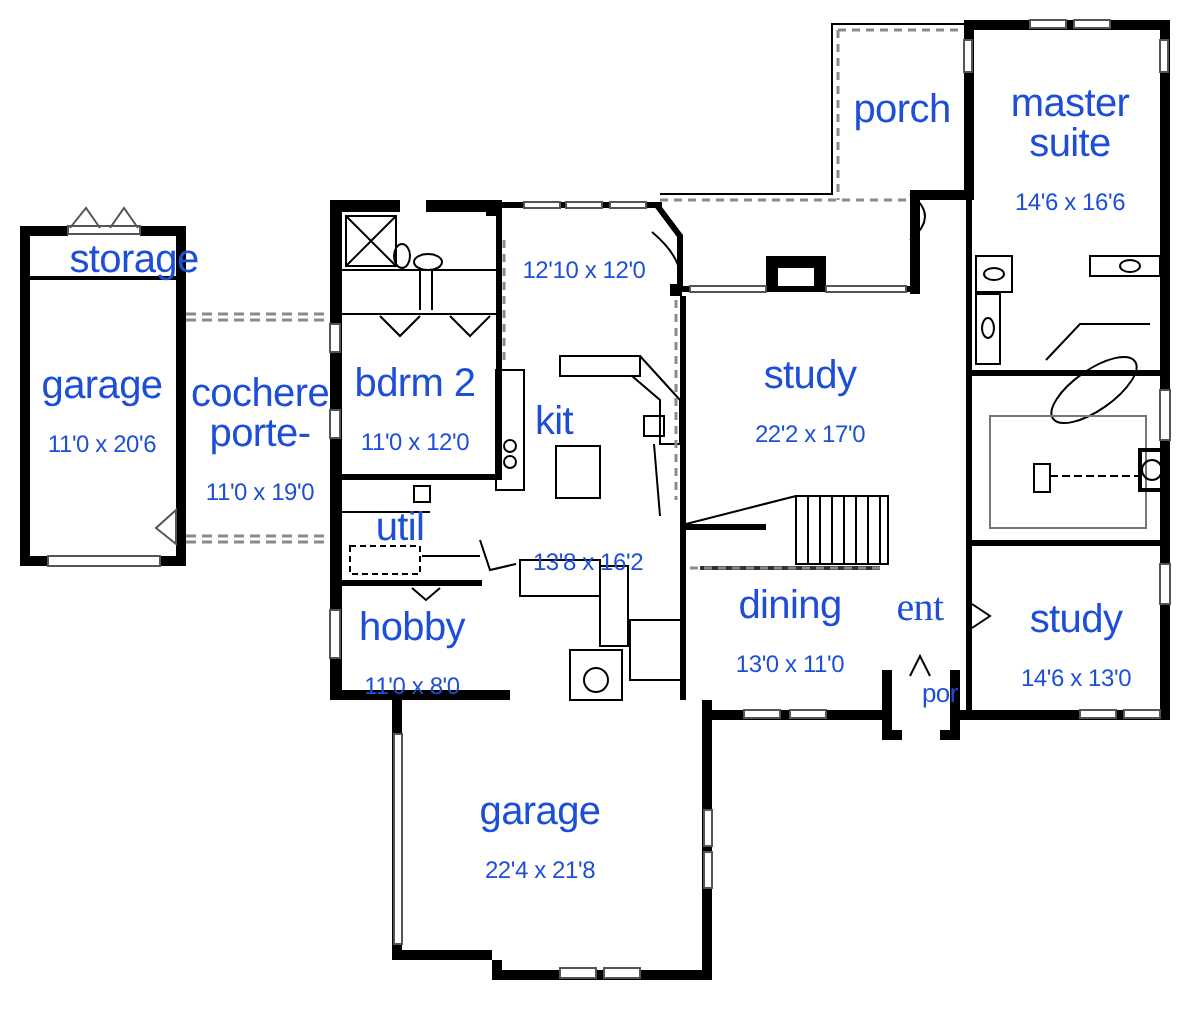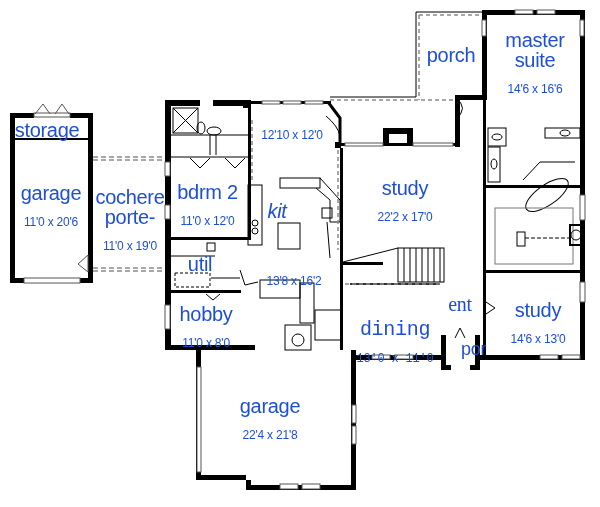--- a/index.html
+++ b/index.html
@@ -1,21 +1,21 @@
 <!DOCTYPE html>
 <html><head>
 <meta charset="utf-8">
 <style>
   html, body { margin: 0; padding: 0; background: #ffffff; }
   body { width: 600px; height: 507px; position: relative; overflow: hidden; font-family: "Liberation Sans", sans-serif; }
   #plan { position: absolute; left: 0; top: 0; width: 600px; height: 507px; }
   .lbl { position: absolute; text-align: center; color: #1d4ed8; line-height: 1; white-space: nowrap; }
   .lbl .name { display: block; font-size: 20px; letter-spacing: -0.3px; }
   .lbl .dim { display: block; font-size: 12px; margin-top: 13px; letter-spacing: -0.2px; }
-  .lbl.small .name { font-size: 18px; margin-left: 16px; }
+  .lbl.small .name { font-size: 13px; margin-left: 16px; }
 </style>
 </head>
 <body>
 
 <svg id="plan" viewBox="0 0 600 507" xmlns="http://www.w3.org/2000/svg">
 
   <g fill="#000">
     <rect x="10" y="113" width="5" height="170"></rect>
     <rect x="88" y="113" width="5" height="170"></rect>
     <rect x="10" y="113" width="24" height="5"></rect>
@@ -184,65 +184,65 @@
   </g>
   <g stroke="#000" stroke-width="1" fill="none">
     <polyline points="330,97 416,97 416,12 482,12"></polyline>
   </g>
 
   <g stroke="#000" stroke-width="3" fill="none">
     <polyline points="328,102 340,118 340,145"></polyline>
   </g>
 </svg>
 
-<div class="lbl" style="left:10px; top:120px; width:74px;">
+<div class="lbl" style="left:30px; top:120px; width:74px;">
   <span class="name">storage</span>
 </div>
 <div class="lbl" style="left:14px; top:183px; width:74px;">
   <span class="name">garage</span>
   <span class="dim">11'0 x 20'6</span>
 </div>
 <div class="lbl" style="left:95px; top:187px; width:70px;">
   <span class="name">cochere</span>
   <span class="name">porte-</span>
   <span class="dim">11'0 x 19'0</span>
 </div>
 <div class="lbl" style="left:170px; top:182px; width:75px;">
   <span class="name">bdrm 2</span>
   <span class="dim">11'0 x 12'0</span>
 </div>
 <div class="lbl" style="left:252px; top:116px; width:80px;">
   <span class="dim">12'10 x 12'0</span>
 </div>
-<div class="lbl" style="left:262px; top:201px; width:30px;font-style:italic;">
+<div class="lbl" style="left:262px; top:201px; width:30px;">
   <span class="name">kit</span>
 </div>
 <div class="lbl" style="left:254px; top:262px; width:80px;">
   <span class="dim">13'8 x 16'2</span>
 </div>
 <div class="lbl" style="left:180px; top:254px; width:40px;">
   <span class="name">util</span>
 </div>
 <div class="lbl" style="left:170px; top:304px; width:72px;">
   <span class="name">hobby</span>
   <span class="dim">11'0 x 8'0</span>
 </div>
 <div class="lbl" style="left:365px; top:178px; width:80px;">
   <span class="name">study</span>
   <span class="dim">22'2 x 17'0</span>
 </div>
 <div class="lbl" style="left:422px; top:45px; width:58px;">
   <span class="name">porch</span>
 </div>
-<div class="lbl" style="left:492px; top:30px; width:86px;">
+<div class="lbl" style="left:492px; top:42px; width:86px;">
   <span class="name">master</span>
   <span class="name">suite</span>
   <span class="dim">14'6 x 16'6</span>
 </div>
-<div class="lbl" style="left:355px; top:320px; width:80px;font-family:Liberation Mono, monospace;">
+<div class="lbl" style="left:355px; top:293px; width:80px;">
   <span class="name">dining</span>
   <span class="dim">13'0 x 11'0</span>
 </div>
 <div class="lbl" style="left:442px; top:294px; width:36px;font-family:Liberation Serif, serif;">
   <span class="name">ent</span>
 </div>
 <div class="lbl small" style="left:445px; top:340px; width:32px;">
   <span class="name">por</span>
 </div>
 <div class="lbl" style="left:495px; top:300px; width:86px;">

